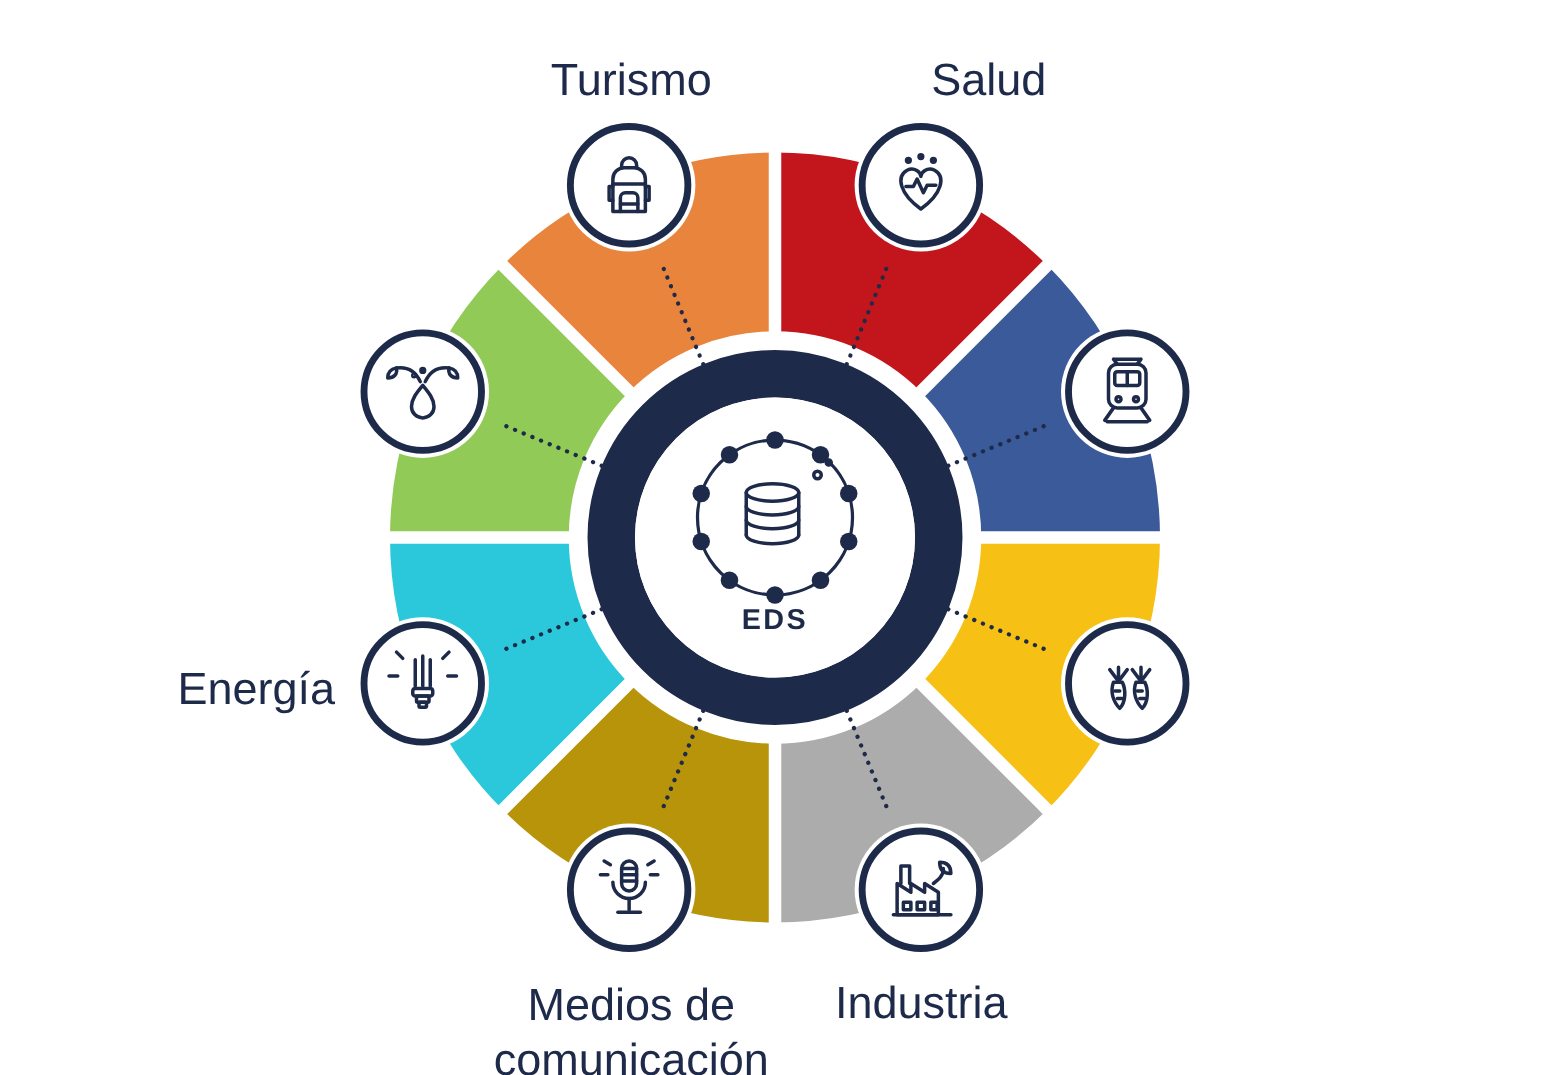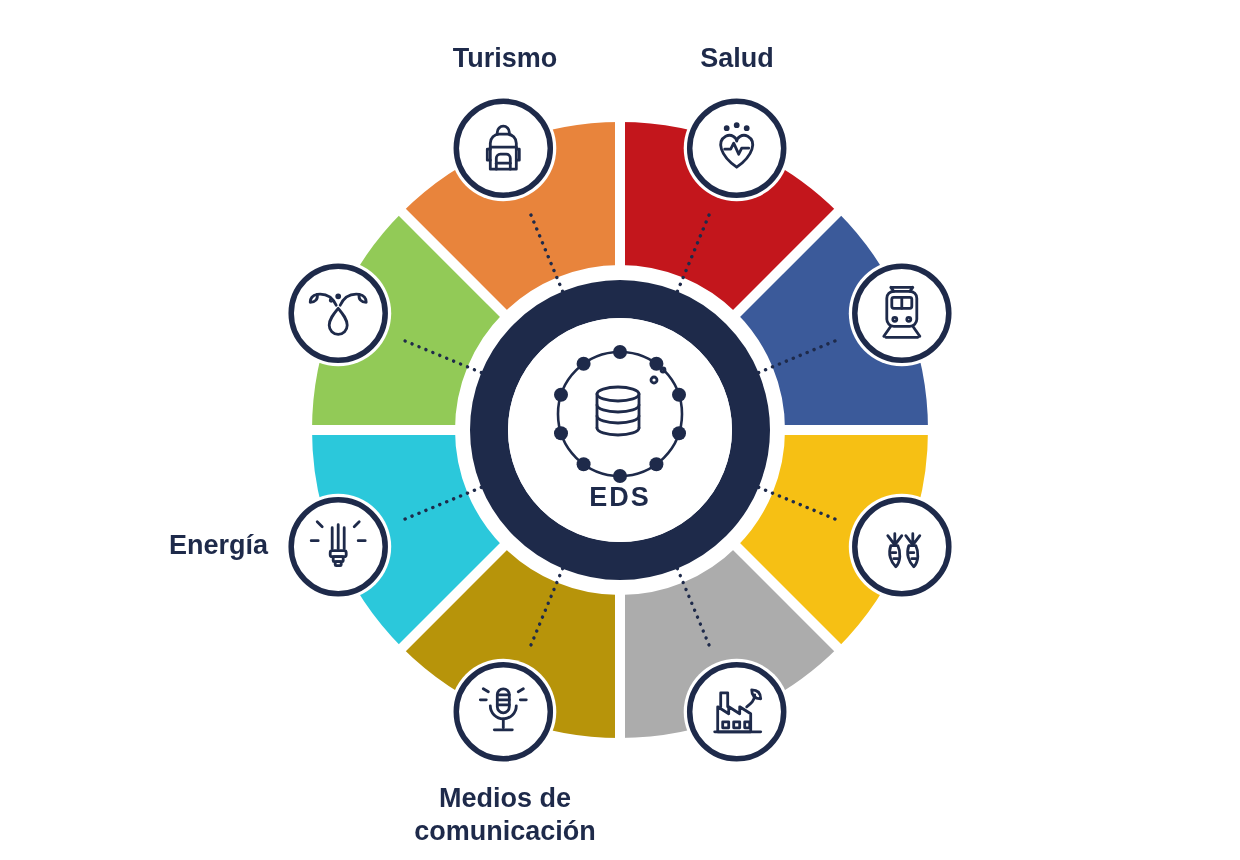--- a/index.html
+++ b/index.html
@@ -9,33 +9,33 @@
     position: relative;
     width: 1240px;
     height: 860px;
     background: var(--c-background, #ffffff);
     overflow: hidden;
   }
   .wheel-svg { position: absolute; left: 0; top: 0; }
   .sector-label {
     position: absolute;
     color: var(--c-ink, #1E2A4A);
-    font-weight: 700;
-    font-size: 27px;
+    font-weight: 400;
+    font-size: 36px;
     line-height: 1.22;
   }
   .ta-c { text-align: center; }
   .ta-r { text-align: right; }
   .hub-label {
     position: absolute;
     left: 570px; top: 482px; width: 100px;
     text-align: center;
     color: var(--c-ink, #1E2A4A);
     font-weight: 700;
-    font-size: 27px;
+    font-size: 23px;
     letter-spacing: 2px;
   }
   
   .ic { fill: none; stroke: var(--c-ink, #1E2A4A); stroke-width: 2.8; stroke-linecap: round; stroke-linejoin: round; }
   .icf { fill: var(--c-ink, #1E2A4A); stroke: none; }
   .net { fill: none; stroke: var(--c-ink, #1E2A4A); stroke-width: 2.6; }
   .divider { stroke: #ffffff; stroke-width: 10; fill: none; }
   .dot-line { stroke: var(--c-ink, #1E2A4A); stroke-width: 3.4; stroke-linecap: round; stroke-dasharray: 0.1 7.4; fill: none; }
   .hub-ring { fill: none; stroke: var(--c-ink, #1E2A4A); stroke-width: 38; }
   .badge-halo { fill: #ffffff; stroke: none; }
@@ -214,24 +214,25 @@
         <path class="ic" d="M34 24 C38 15 45 12 53 13"></path>
         <path class="ic" d="M53 13 c5 1 7 4 7 8 c-5 0 -8 -3 -7 -8 Z"></path>
         <circle class="ic" cx="32" cy="15" r="1.5"></circle>
         <circle class="ic" cx="25" cy="19" r="1"></circle>
       </g>
     </g>
   </svg>
 
   <div class="sector-label ta-c" style="left:405px; top:42px;  width:200px;">Turismo</div>
 
-  <div class="sector-label ta-c" style="left:637px; top:42px;  width:200px;">Salud</div>
-
-
-
+  <div class="sector-label ta-c" style="left:637px; top:42px;  width:200px;text-align:right;">Salud</div>
+
+
+
+  <div class="sector-label ta-c" style="left:637px; top:780px; width:200px;">Industria</div>
 
   <div class="sector-label ta-c" style="left:385px; top:782px; width:240px;">Medios de comunicación</div>
 
   <div class="sector-label ta-r" style="left:68px;  top:529px; width:200px;">Energía</div>
 
 
   <div class="hub-label">EDS</div>
 
 </div>
 

